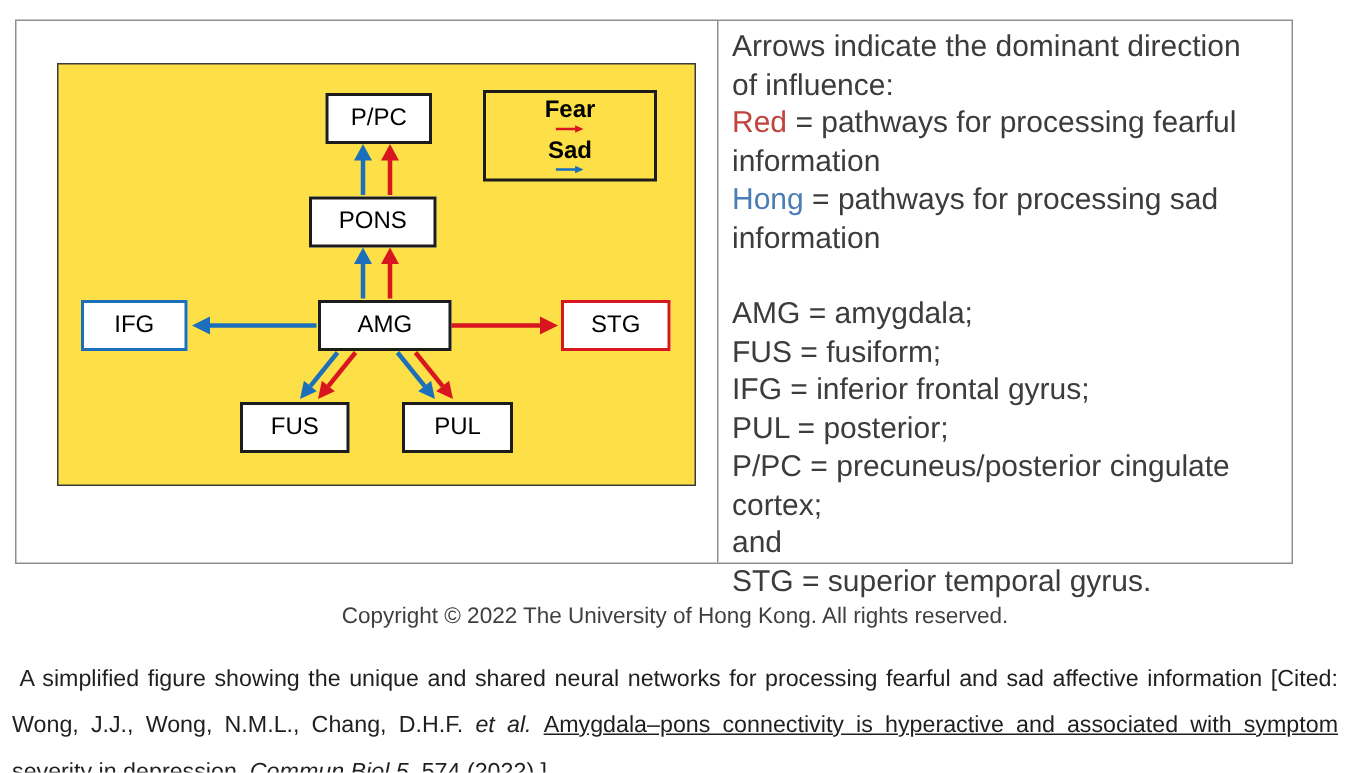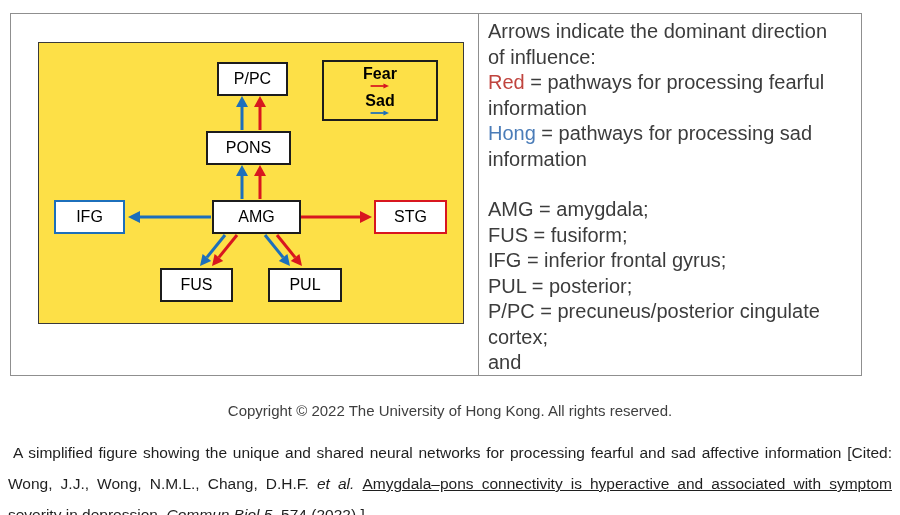--- a/index.html
+++ b/index.html
@@ -150,20 +150,21 @@
     <div class="iline">Arrows indicate the dominant direction of influence:</div>
     <div class="iline"><span class="red-term">Red</span><span> = pathways for processing fearful information</span></div>
     <div class="iline"><span class="blue-term">Hong</span><span> = pathways for processing sad information</span></div>
     <div class="abbr-block">
       <div class="abbr">AMG = amygdala;</div>
       <div class="abbr">FUS = fusiform;</div>
       <div class="abbr">IFG = inferior frontal gyrus;</div>
       <div class="abbr">PUL = posterior;</div>
       <div class="abbr">P/PC = precuneus/posterior cingulate cortex;</div>
       <div class="abbr">and</div>
+      <div class="abbr">STG = superior temporal gyrus.</div>
     </div>
   </div>
 
 </div>
 
 <div class="copyright">Copyright © 2022 The University of Hong Kong. All rights reserved.</div>
 
 <p class="caption"><span>A simplified figure showing the unique and shared neural networks for processing fearful and sad affective information [Cited: Wong, J.J., Wong, N.M.L., Chang, D.H.F. </span><span class="ital">et al. </span><span class="cite-link">Amygdala–pons connectivity is hyperactive and associated with symptom severity in depression.</span><span class="ital"> Commun Biol</span><span class="ital"> 5</span><span>, 574 (2022).]</span></p>
 
 </body></html>

